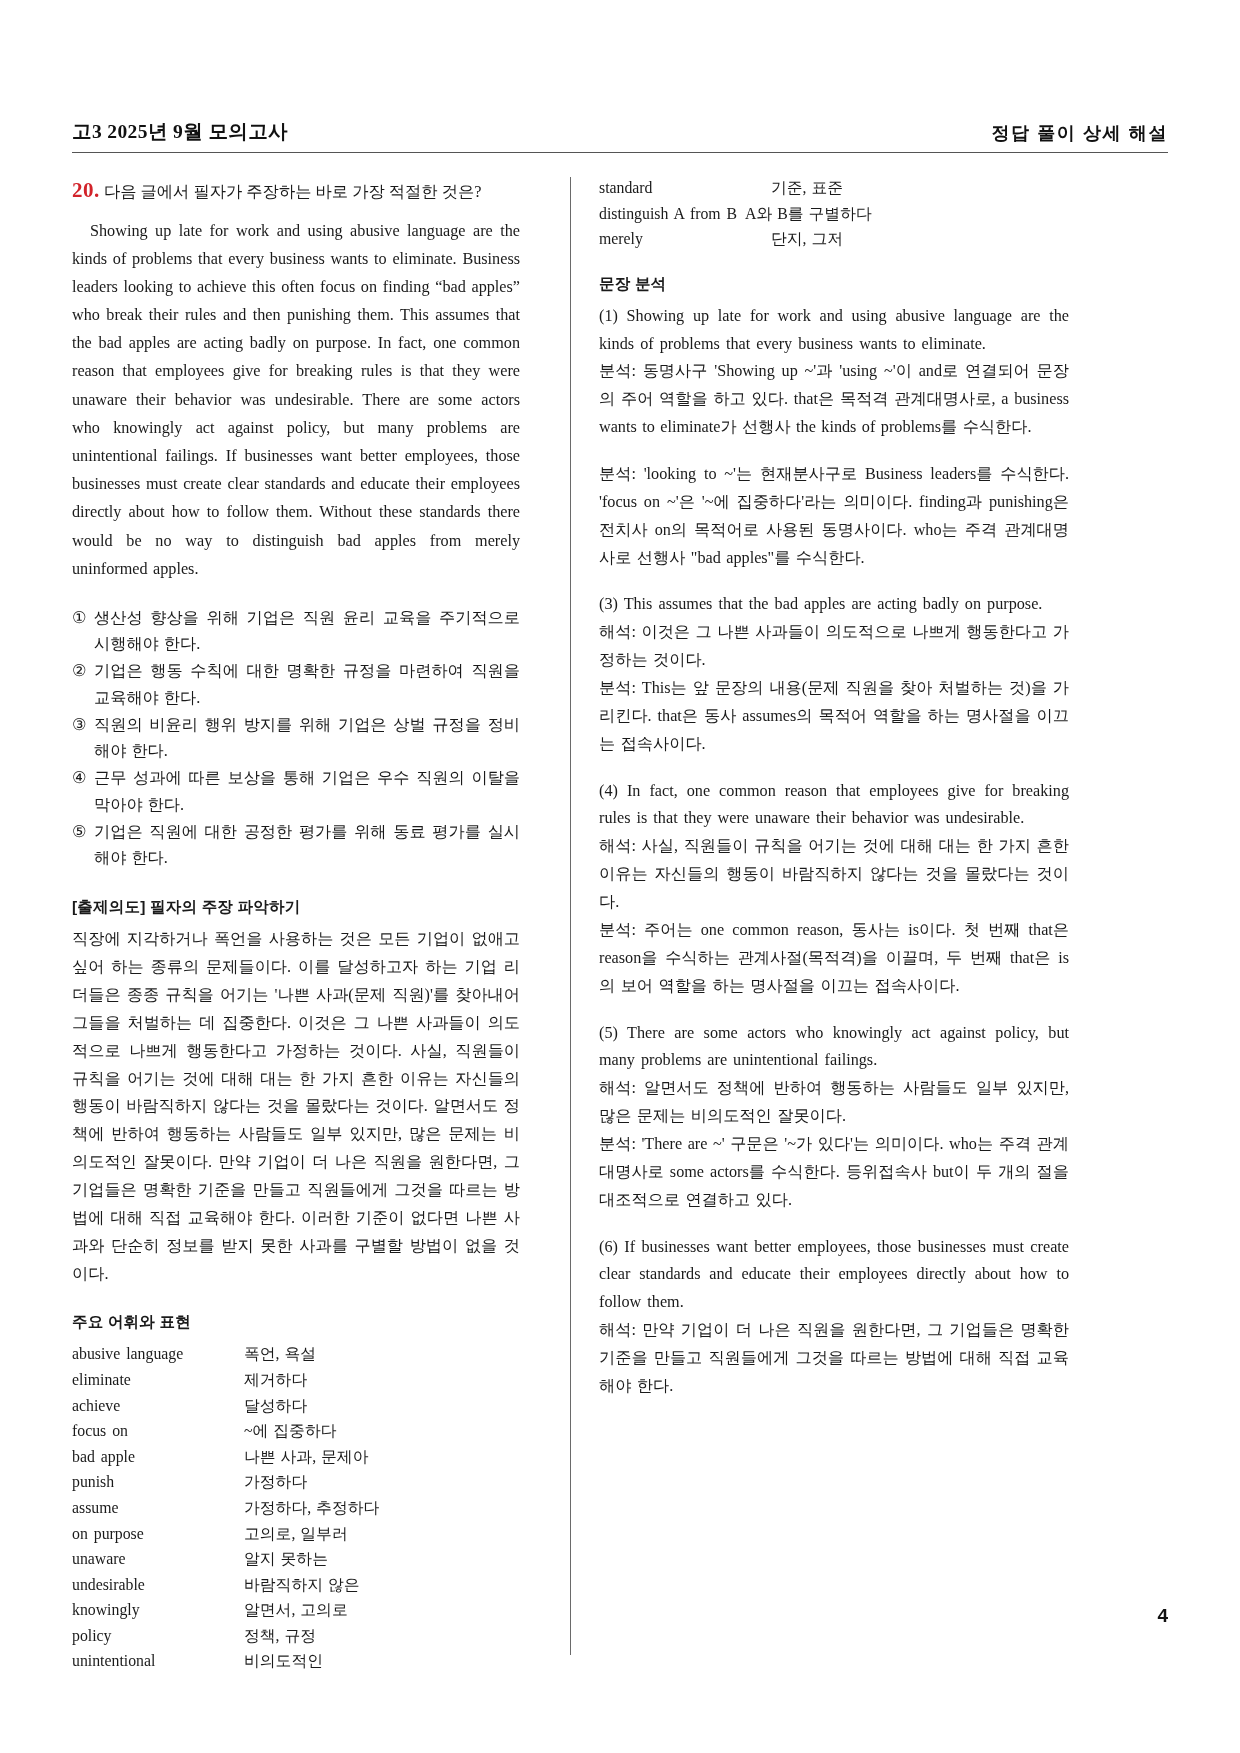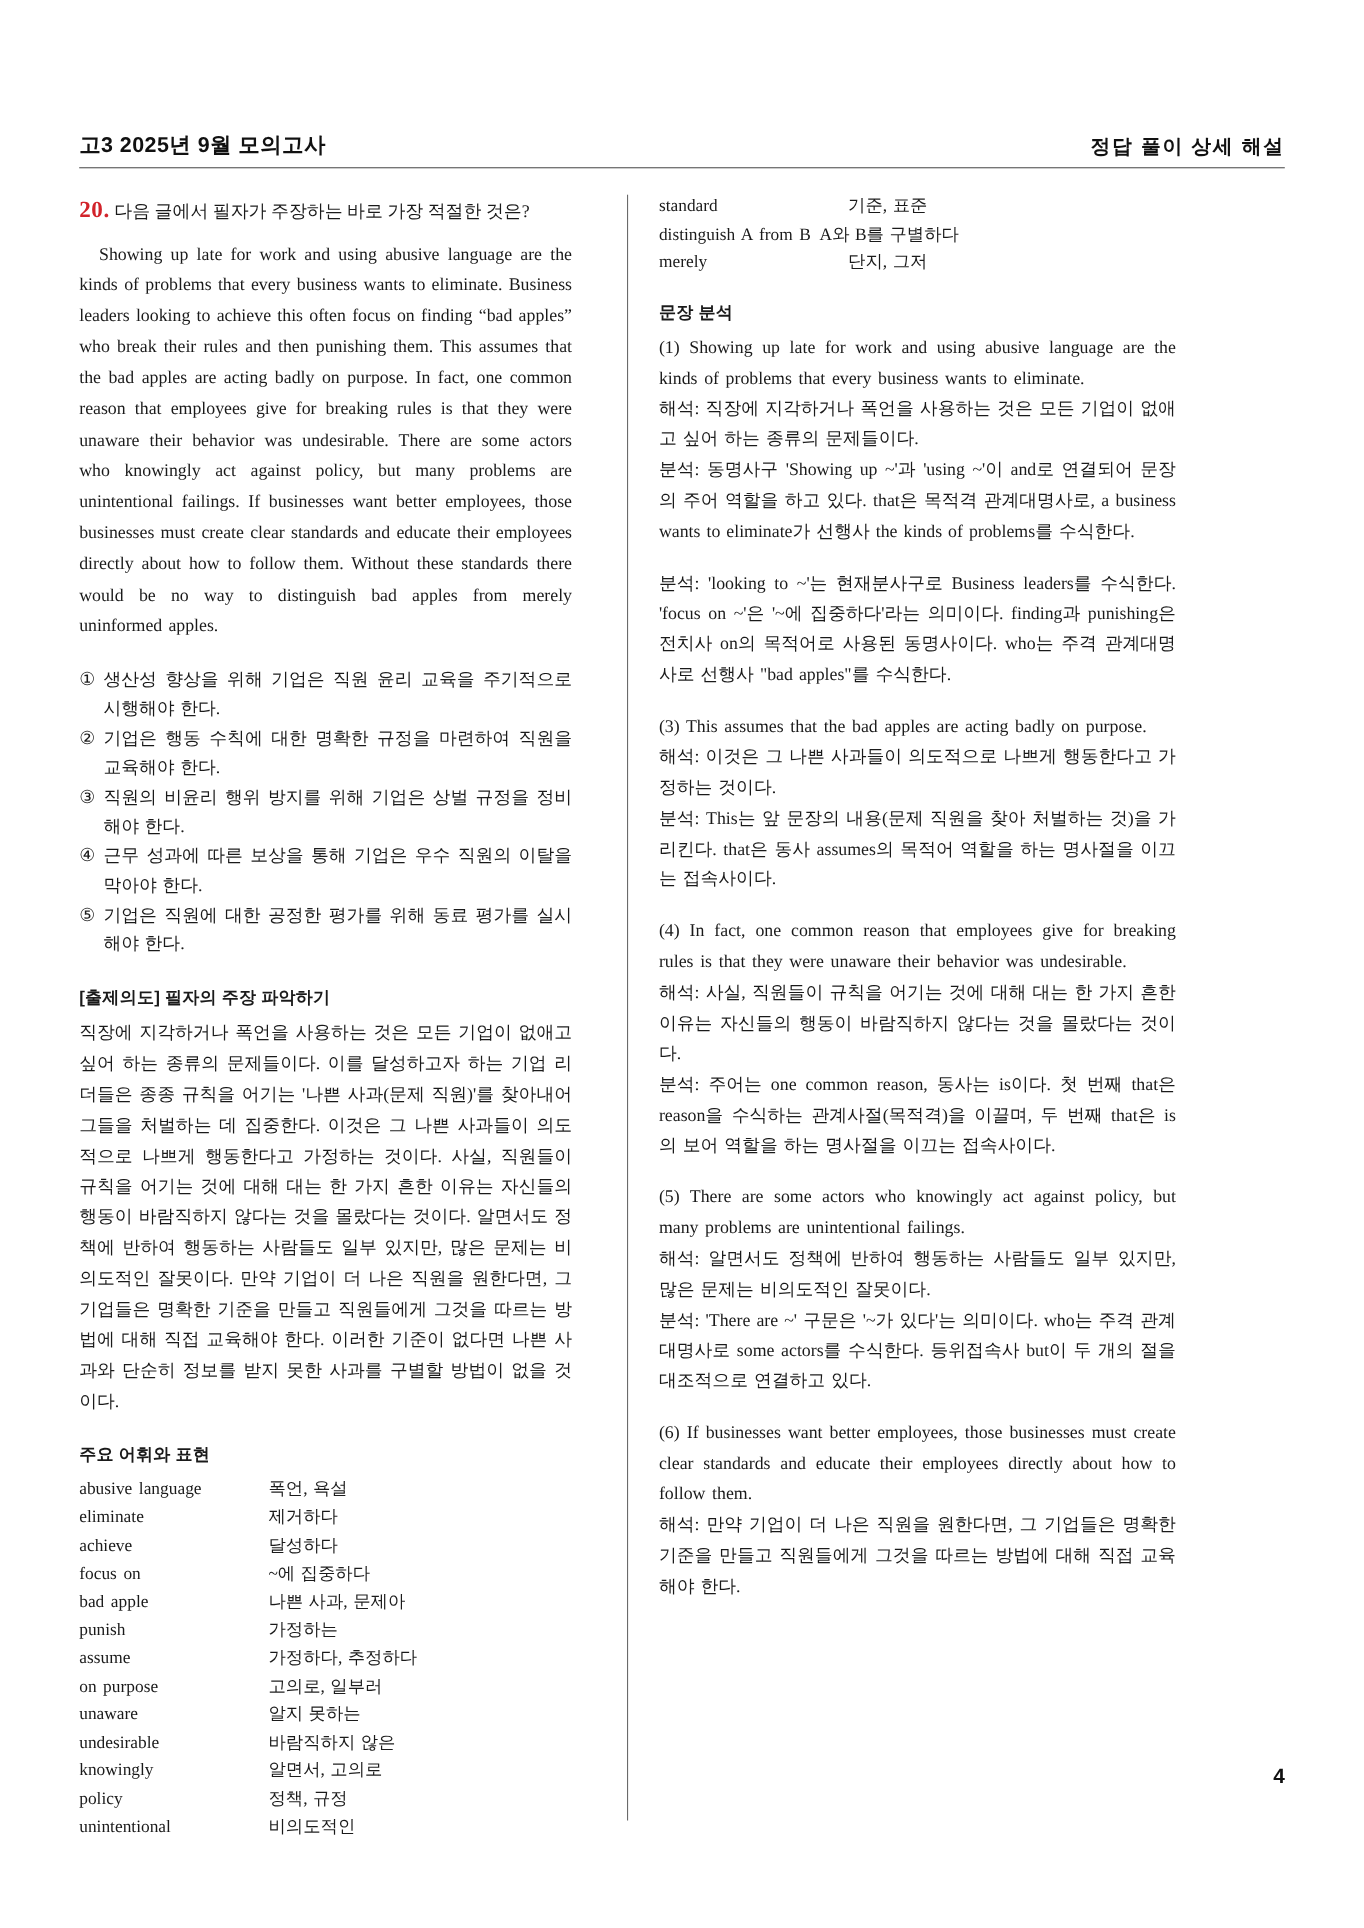--- a/index.html
+++ b/index.html
@@ -19,21 +19,21 @@
   }
   
   .header {
     display: flex;
     justify-content: space-between;
     align-items: flex-end;
     padding-bottom: 7px;
     border-bottom: 1.6px solid #555;
   }
   .header-left {
-    font-family: Liberation Sans, sans-serif;
+    font-family: Liberation Serif, serif;
     font-weight: bold;
     font-size: 19.5px;
     letter-spacing: 0.4px;
     color: #111;
   }
   .header-right {
     font-family: "Liberation Sans", sans-serif;
     font-weight: bold;
     font-size: 18px;
     letter-spacing: 1.6px;
@@ -220,21 +220,21 @@
         <div class="vocab-row">
           <span class="vocab-en">focus on</span>
           <span class="vocab-ko">~에 집중하다</span>
         </div>
         <div class="vocab-row">
           <span class="vocab-en">bad apple</span>
           <span class="vocab-ko">나쁜 사과, 문제아</span>
         </div>
         <div class="vocab-row">
           <span class="vocab-en">punish</span>
-          <span class="vocab-ko">가정하는</span>
+          <span class="vocab-ko">가정하다</span>
         </div>
         <div class="vocab-row">
           <span class="vocab-en">assume</span>
           <span class="vocab-ko">가정하다, 추정하다</span>
         </div>
         <div class="vocab-row">
           <span class="vocab-en">on purpose</span>
           <span class="vocab-ko">고의로, 일부러</span>
         </div>
         <div class="vocab-row">
@@ -277,21 +277,20 @@
         <div class="vocab-row">
           <span class="vocab-en">merely</span>
           <span class="vocab-ko">단지, 그저</span>
         </div>
       </div>
 
       <div class="section-title" style="margin-top:22px;">문장 분석</div>
 
       <div class="analysis-block">
         <p class="an-line en">(1) Showing up late for work and using abusive language are the kinds of problems that every business wants to eliminate.</p>
-        <p class="an-line">해석: 직장에 지각하거나 폭언을 사용하는 것은 모든 기업이 없애고 싶어 하는 종류의 문제들이다.</p>
         <p class="an-line">분석: 동명사구 'Showing up ~'과 'using ~'이 and로 연결되어 문장의 주어 역할을 하고 있다. that은 목적격 관계대명사로, a business wants to eliminate가 선행사 the kinds of problems를 수식한다.</p>
       </div>
 
       <div class="analysis-block">
         <p class="an-line">분석: 'looking to ~'는 현재분사구로 Business leaders를 수식한다. 'focus on ~'은 '~에 집중하다'라는 의미이다. finding과 punishing은 전치사 on의 목적어로 사용된 동명사이다. who는 주격 관계대명사로 선행사 "bad apples"를 수식한다.</p>
       </div>
 
       <div class="analysis-block">
         <p class="an-line en">(3) This assumes that the bad apples are acting badly on purpose.</p>
         <p class="an-line">해석: 이것은 그 나쁜 사과들이 의도적으로 나쁘게 행동한다고 가정하는 것이다.</p>

